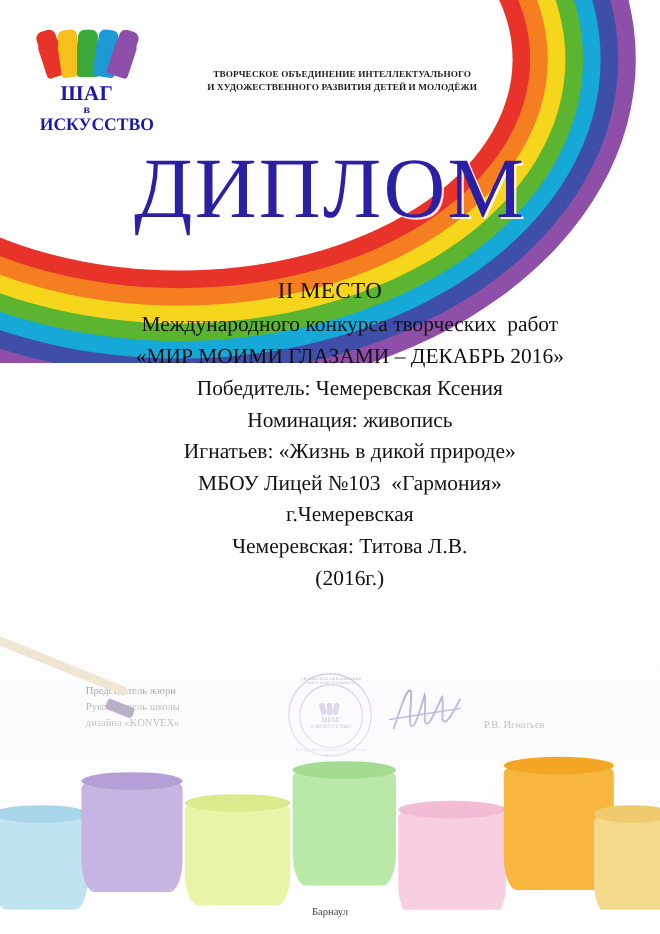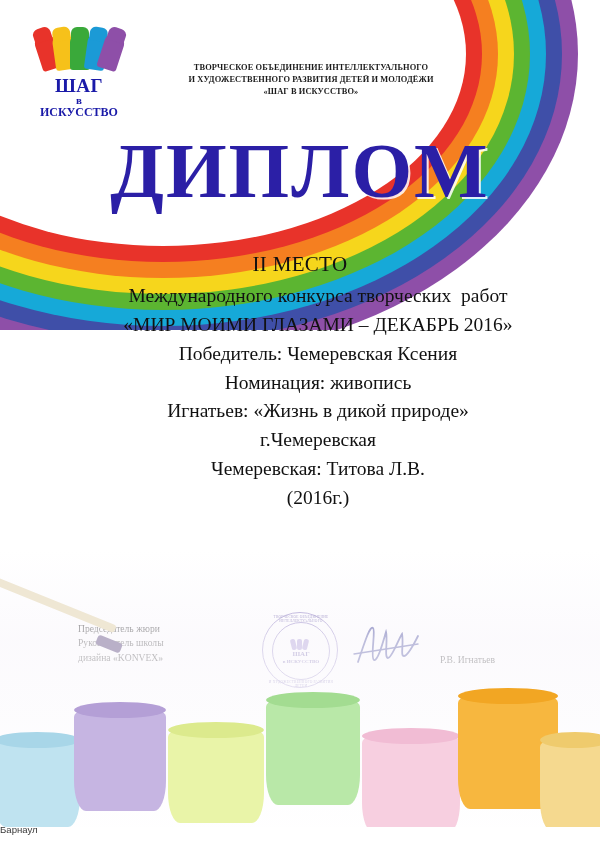--- a/index.html
+++ b/index.html
@@ -58,21 +58,21 @@
     background: inherit;
   }
   .logo-text {
     font-family: "Liberation Serif", serif;
     font-weight: bold;
     color: #1a1aa8;
     line-height: 1;
   }
   .logo-step { font-size: 19px; letter-spacing: 0.5px; }
   .logo-v { font-size: 11px; }
-  .logo-art { font-size: 12px; letter-spacing: 0px; }
+  .logo-art { font-size: 16px; letter-spacing: 0px; text-align: right; }
 
   
   .org {
     position: absolute;
     left: 146px; top: 62px;
     width: 330px;
     text-align: center;
     font-family: "Liberation Serif", serif;
     font-weight: bold;
     font-size: 8.4px;
@@ -82,21 +82,21 @@
     text-transform: uppercase;
   }
 
   
   .diplom {
     position: absolute;
     left: 0; top: 132px;
     width: 600px;
     text-align: center;
     font-family: "Liberation Serif", serif;
-    font-weight: bold;
+    font-weight: normal;
     font-size: 78px;
     line-height: 1;
     color: #2b1fa6;
     letter-spacing: 2px;
     text-shadow: 2px 2px 0 rgba(255,255,255,0.85);
   }
 
   
   .body-block {
     position: absolute;
@@ -207,21 +207,22 @@
   }
   .brush {
     position: absolute;
     border-radius: 3px;
     transform-origin: center;
   }
   .city {
     position: absolute;
     left: 0; bottom: 14px;
     width: 600px;
-    font-family: Liberation Sans, sans-serif;
+    text-align: center;
+    font-family: Liberation Serif, serif;
     font-size: 9.6px;
     color: #3a3a3a;
     margin-top: 12px;
   }
 </style>
 </head>
 <body>
 
 <div id="page">
 
@@ -245,32 +246,32 @@
       <div class="hand" style="left:65px;background:#8e4fa8;transform:rotate(18deg);"></div>
     </div>
     <div class="logo-text logo-step">ШАГ</div>
     <div class="logo-text logo-v">в</div>
     <div class="logo-text logo-art">ИСКУССТВО</div>
   </div>
 
   <div class="org">
     <div>ТВОРЧЕСКОЕ ОБЪЕДИНЕНИЕ ИНТЕЛЛЕКТУАЛЬНОГО</div>
     <div>И ХУДОЖЕСТВЕННОГО РАЗВИТИЯ ДЕТЕЙ И МОЛОДЁЖИ</div>
-    <div>«ШАГ В ИСКУССТВО»</div>
   </div>
 
   <div class="diplom">ДИПЛОМ</div>
 
   <div class="body-block">
     <div class="place">II МЕСТО</div>
     <div class="line">Международного конкурса творческих  работ</div>
     <div class="line">«МИР МОИМИ ГЛАЗАМИ – ДЕКАБРЬ 2016»</div>
     <div class="line">Победитель: Чемеревская Ксения</div>
     <div class="line">Номинация: живопись</div>
     <div class="line">Игнатьев: «Жизнь в дикой природе»</div>
+    <div class="line">МБОУ Лицей №103  «Гармония»</div>
     <div class="line">г.Чемеревская</div>
     <div class="line">Чемеревская: Титова Л.В.</div>
     <div class="line">(2016г.)</div>
   </div>
 
   <div class="sig">
     <div>Председатель жюри</div>
     <div>Руководитель школы</div>
     <div>дизайна «KONVEX»</div>
   </div>

